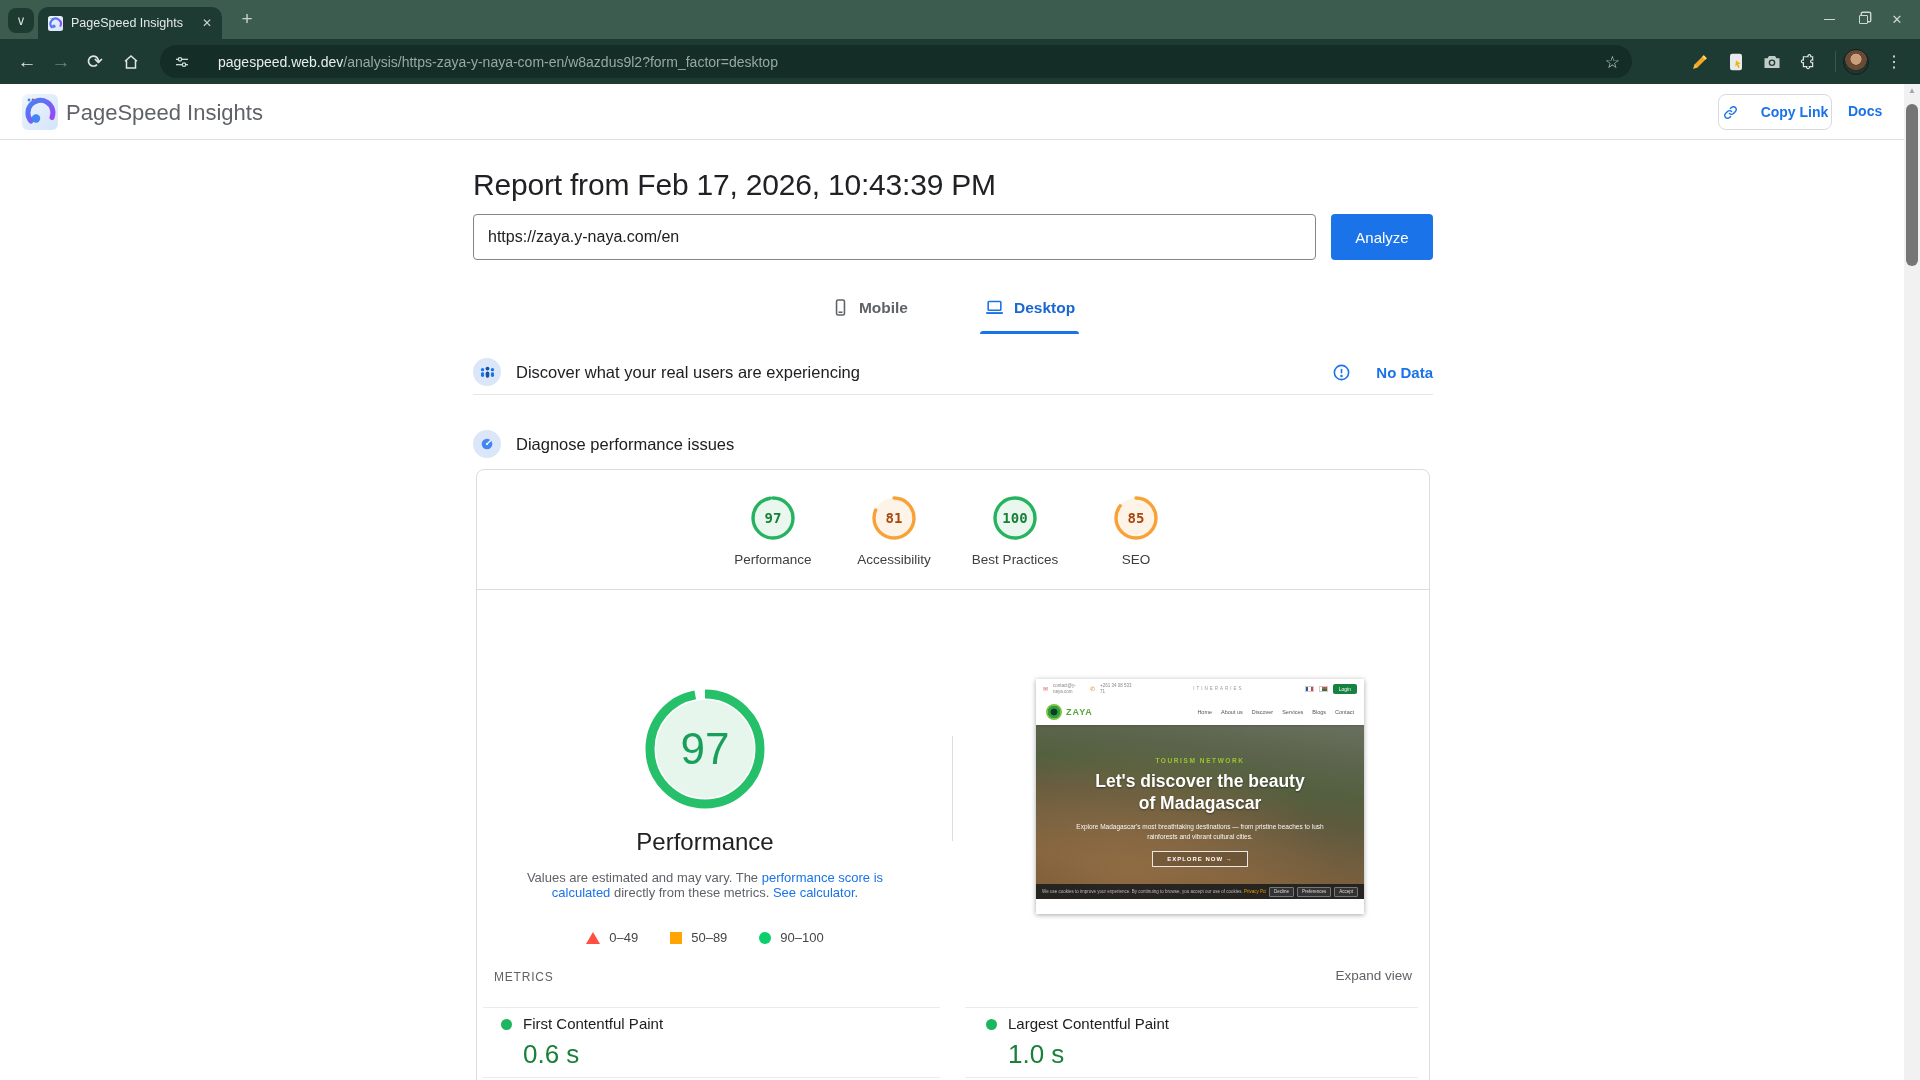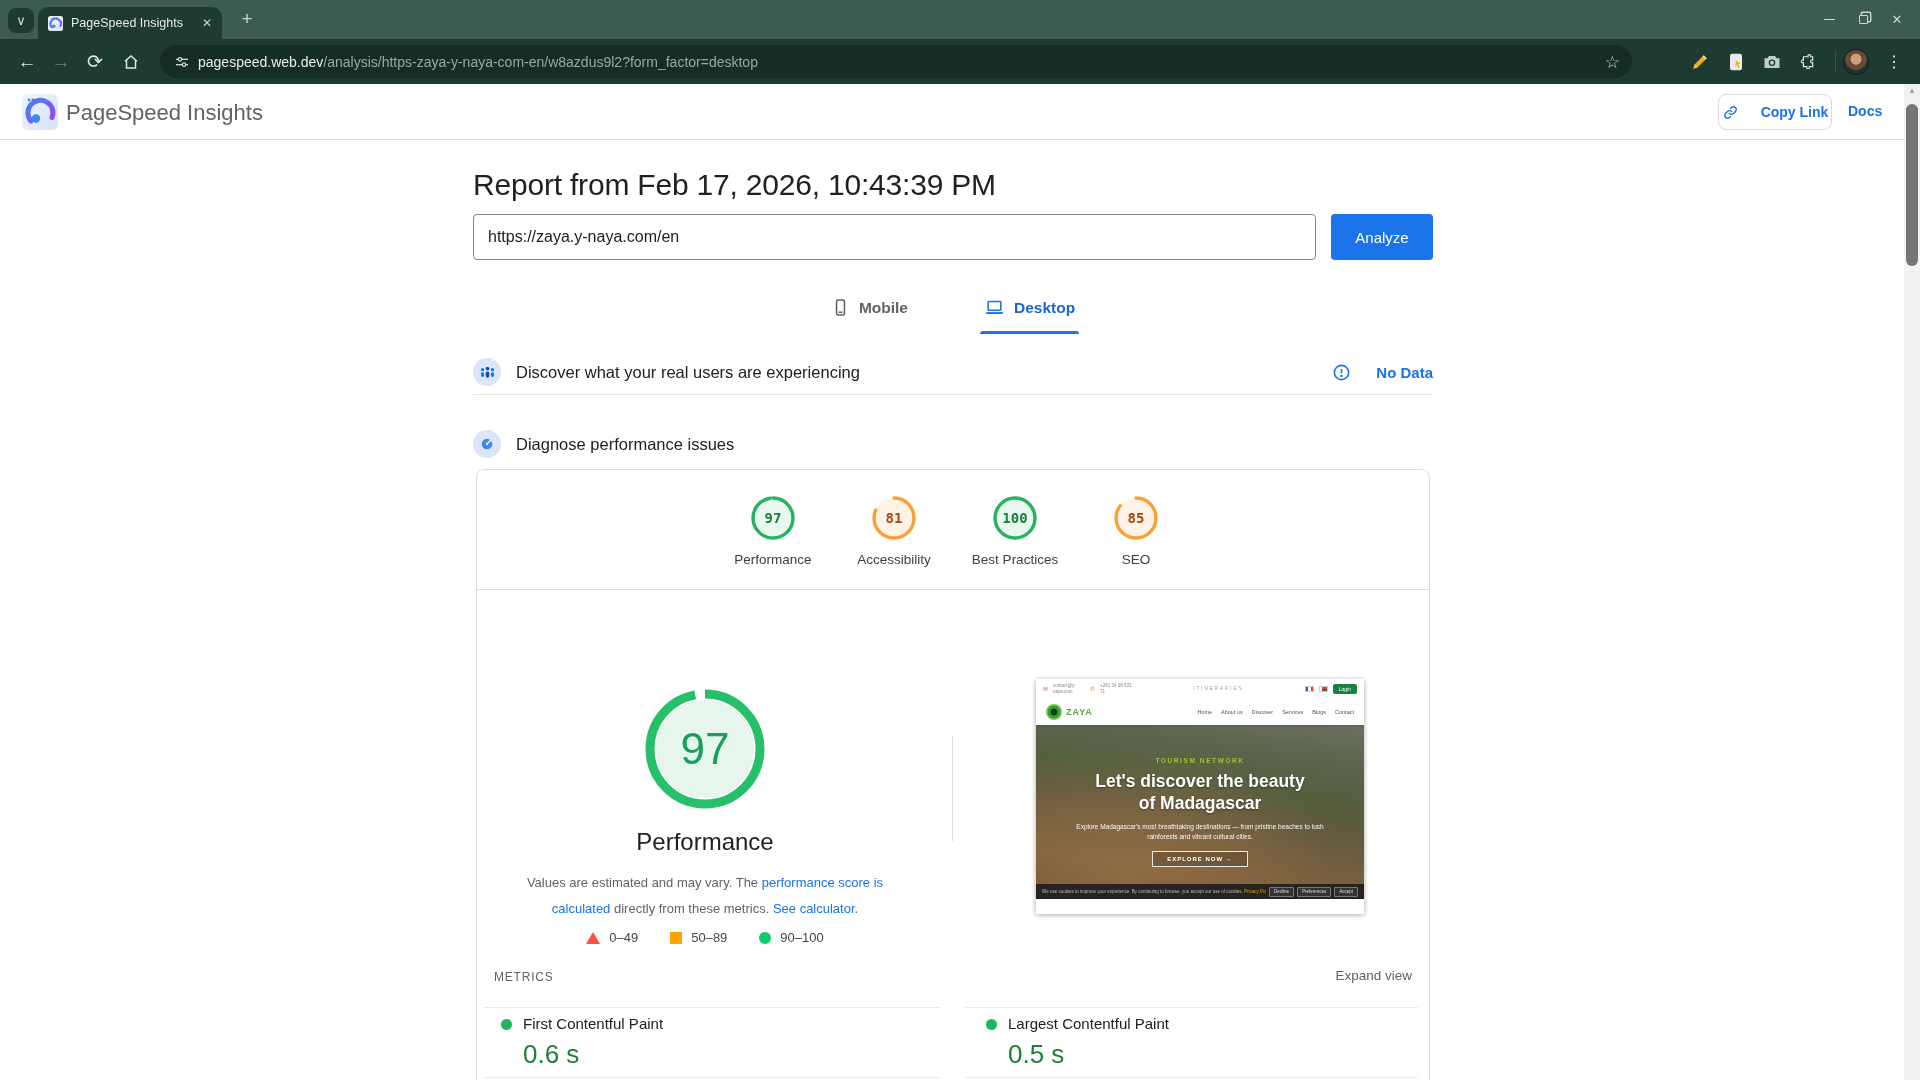--- a/index.html
+++ b/index.html
@@ -22,21 +22,21 @@
   #win-min i { display:block; width:11px; border-bottom:1.6px solid #cdd6d1; }
   #win-restore i { display:block; width:9px; height:9px; border:1.4px solid #cdd6d1; border-radius:1px;
     box-shadow:2.5px -2.5px 0 -0.5px #3b5c4e, 2.5px -2.5px 0 0.9px #cdd6d1; }
 
   #toolbar { position:absolute; left:0; top:39px; width:1920px; height:45px; background:#1e3b33; }
   .navico { position:absolute; top:0; height:45px; width:30px; display:flex; align-items:center;
     justify-content:center; color:#dfe6e2; font-size:19px; }
   #fwd-icon { color:#69837a; }
   #url-pill { position:absolute; left:160px; top:6px; width:1472px; height:33px; border-radius:17px;
     background:#142d26; display:flex; align-items:center; padding:0 14px; }
-  #url-text { font-size:14px; margin-left:8px; white-space:nowrap;text-align:center; }
+  #url-text { font-size:14px; margin-left:28px; white-space:nowrap;text-align:center; }
   #url-text .dom { color:#e8eeea; } #url-text .path { color:#98a8a1; }
   #star-icon { position:absolute; right:12px; color:#cfd8d3; font-size:17px; top:7px; }
   .tb-right { position:absolute; top:0; height:45px; width:32px; display:flex; align-items:center; justify-content:center; }
   #toolbar-sep { position:absolute; left:1835px; top:12px; width:1px; height:21px; background:#3a554b; }
   #avatar { width:26px; height:26px; border-radius:50%;
     background:radial-gradient(circle at 50% 38%, #c9a07a 0 28%, #6b4a35 30% 55%, #22342e 57%); border:1px solid #0d201b; }
   #kebab-icon { color:#dfe6e2; font-size:16px; letter-spacing:0; }
 
   
   #page-header { position:absolute; left:0; top:84px; width:1904px; height:56px; background:#fff;
@@ -91,21 +91,21 @@
   .green .ring-num { fill:#188038; } .orange .ring-num { fill:#ab470e; }
   .score-label { font-size:13.5px; color:#3c4043; margin-top:6px; }
   #score-divider { position:absolute; left:0; top:119px; width:952px; height:1px; background:#dadce0; }
 
   #gauge-wrap { position:absolute; left:164px; top:215px; width:128px; height:128px; }
   #gauge-num { position:absolute; left:0; top:0; width:128px; height:128px; display:flex; align-items:center;
     justify-content:center; font-size:44px; color:#18a05b; }
   #perf-heading { position:absolute; left:78px; top:358px; width:300px; text-align:center;
     font-size:24px; color:#212121; }
   #disclaimer { position:absolute; left:28px; top:400px; width:400px; text-align:center;
-    font-size:13px; line-height:26px; color:#5f6368; }
+    font-size:13px; line-height:15px; color:#5f6368; }
   #disclaimer a { color:#1a73e8; text-decoration:none; cursor:pointer; }
   #legend { position:absolute; left:28px; top:460px; width:400px; display:flex; justify-content:center;
     gap:32px; align-items:center; }
   .legend-item { display:flex; align-items:center; gap:9px; font-size:13px; color:#464646; }
   .lg-triangle { width:0; height:0; border-left:7px solid transparent; border-right:7px solid transparent;
     border-bottom:12px solid #ff4e42; }
   .lg-square { width:12px; height:12px; background:#ffa400; }
   .lg-circle { width:12px; height:12px; border-radius:50%; background:#0cce6b; }
   #v-divider { position:absolute; left:475px; top:266px; width:1px; height:105px; background:#dadce0; }
 
@@ -438,18 +438,18 @@
     <div class="m-divider" id="mdiv-r1"></div>
 
     <div class="metric" id="metric-fcp">
       <span class="m-dot"></span>
       <span class="m-name">First Contentful Paint</span>
       <span class="m-value">0.6 s</span>
     </div>
     <div class="metric" id="metric-lcp">
       <span class="m-dot"></span>
       <span class="m-name">Largest Contentful Paint</span>
-      <span class="m-value">0.5 s</span>
+      <span class="m-value">1.0 s</span>
     </div>
     <div class="m-divider" id="mdiv-l2"></div>
     <div class="m-divider" id="mdiv-r2"></div>
   </div>
 </div>
 
 </body></html>

